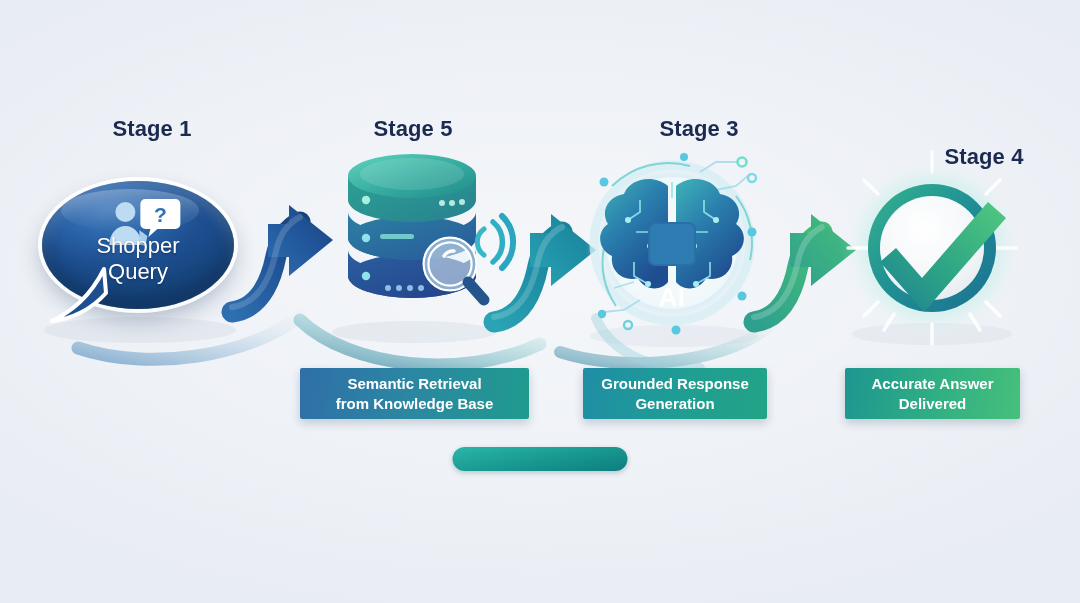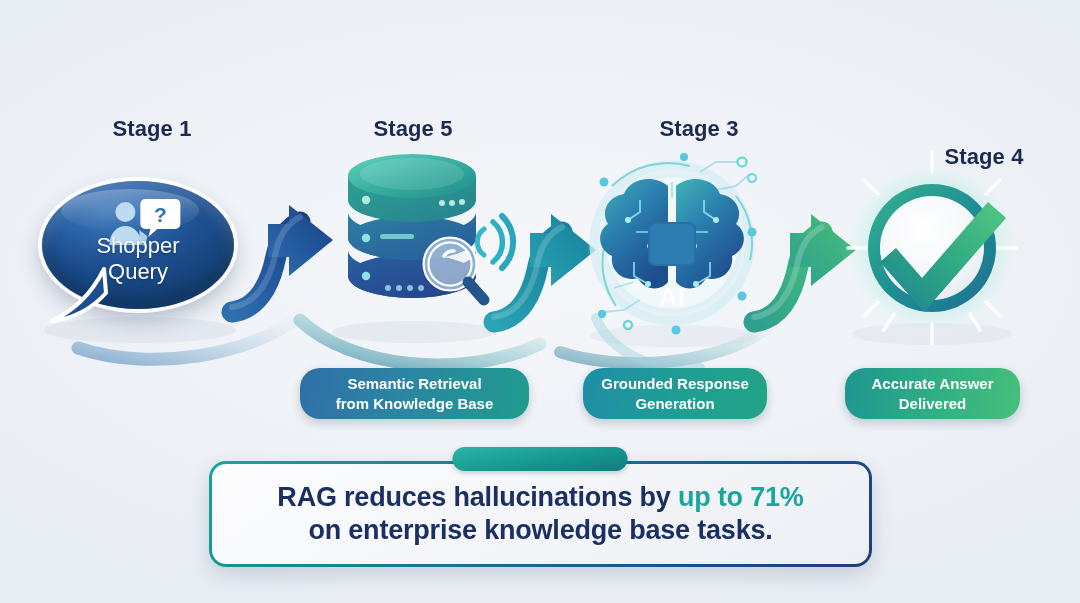--- a/index.html
+++ b/index.html
@@ -92,21 +92,21 @@
   .chip {
     position: absolute;
     display: flex;
     align-items: center;
     justify-content: center;
     text-align: center;
     color: #ffffff;
     font-size: 15px;
     font-weight: bold;
     line-height: 1.28;
-    border-radius: 20px;
+    border-radius: 2px;
     padding: 8px 12px;
     box-sizing: border-box;
     box-shadow: 0 4px 10px rgba(26,60,88,0.22);
   }
   #chip-2 { left: 300px; top: 368px; width: 229px; height: 51px;
             background: linear-gradient(100deg, #2f6fa8 0%, #2b87a2 48%, #1f9b8e 100%); }
   #chip-3 { left: 583px; top: 368px; width: 184px; height: 51px;
             background: linear-gradient(100deg, #1f8ea6 0%, #1f9e93 55%, #23a386 100%); }
   #chip-4 { left: 845px; top: 368px; width: 175px; height: 51px;
             background: linear-gradient(100deg, #1d9690 0%, #31b083 55%, #46c07b 100%); }
@@ -436,22 +436,15 @@
       <span>Generation</span>
     </div>
   </div>
   <div class="chip" id="chip-4">
     <div>
       <span>Accurate Answer</span><br>
       <span>Delivered</span>
     </div>
   </div>
 
-  <div id="banner">
-    <div id="banner-inner">
-      <div id="banner-text">
-        <span>RAG reduces hallucinations by </span><span class="accent">up to 71%</span><br><span>on enterprise knowledge base tasks.</span>
-      </div>
-    </div>
-  </div>
   <div id="banner-tab"></div>
 
 </div>
 
 </body></html>

